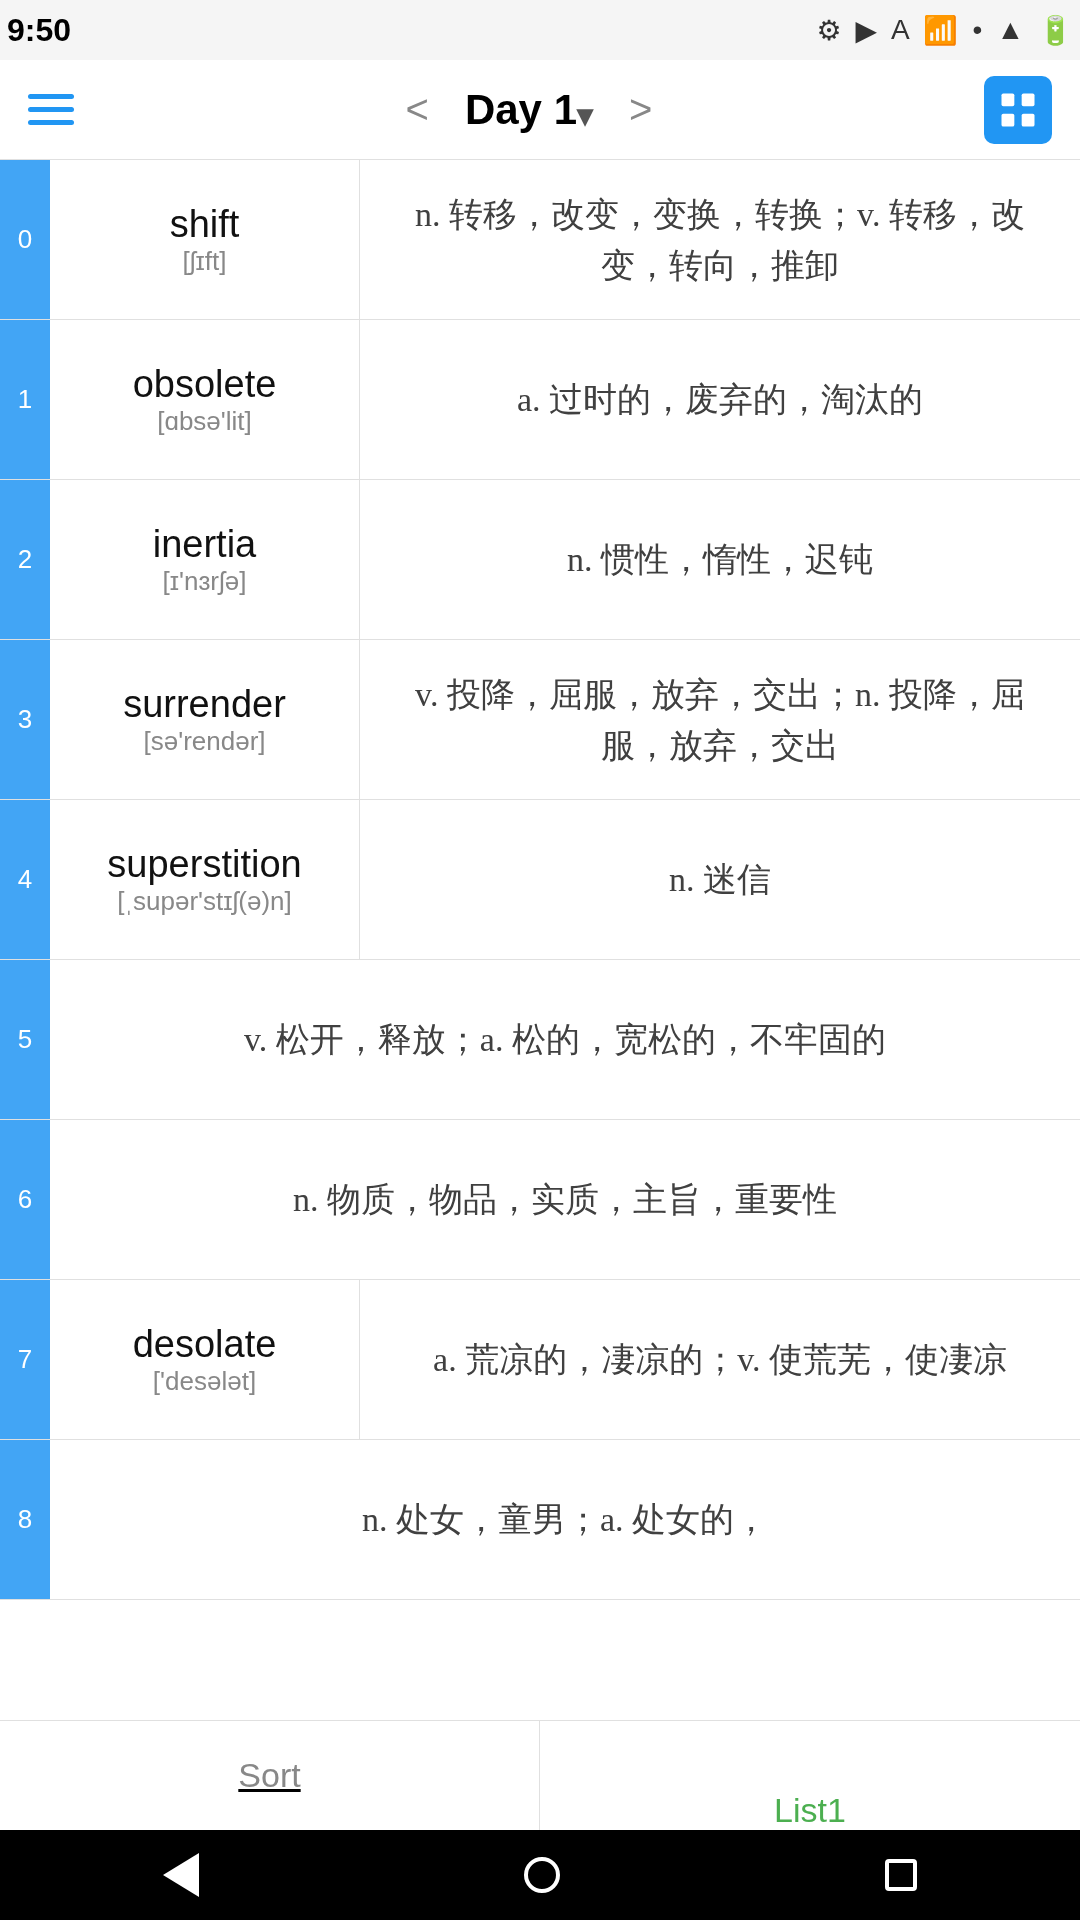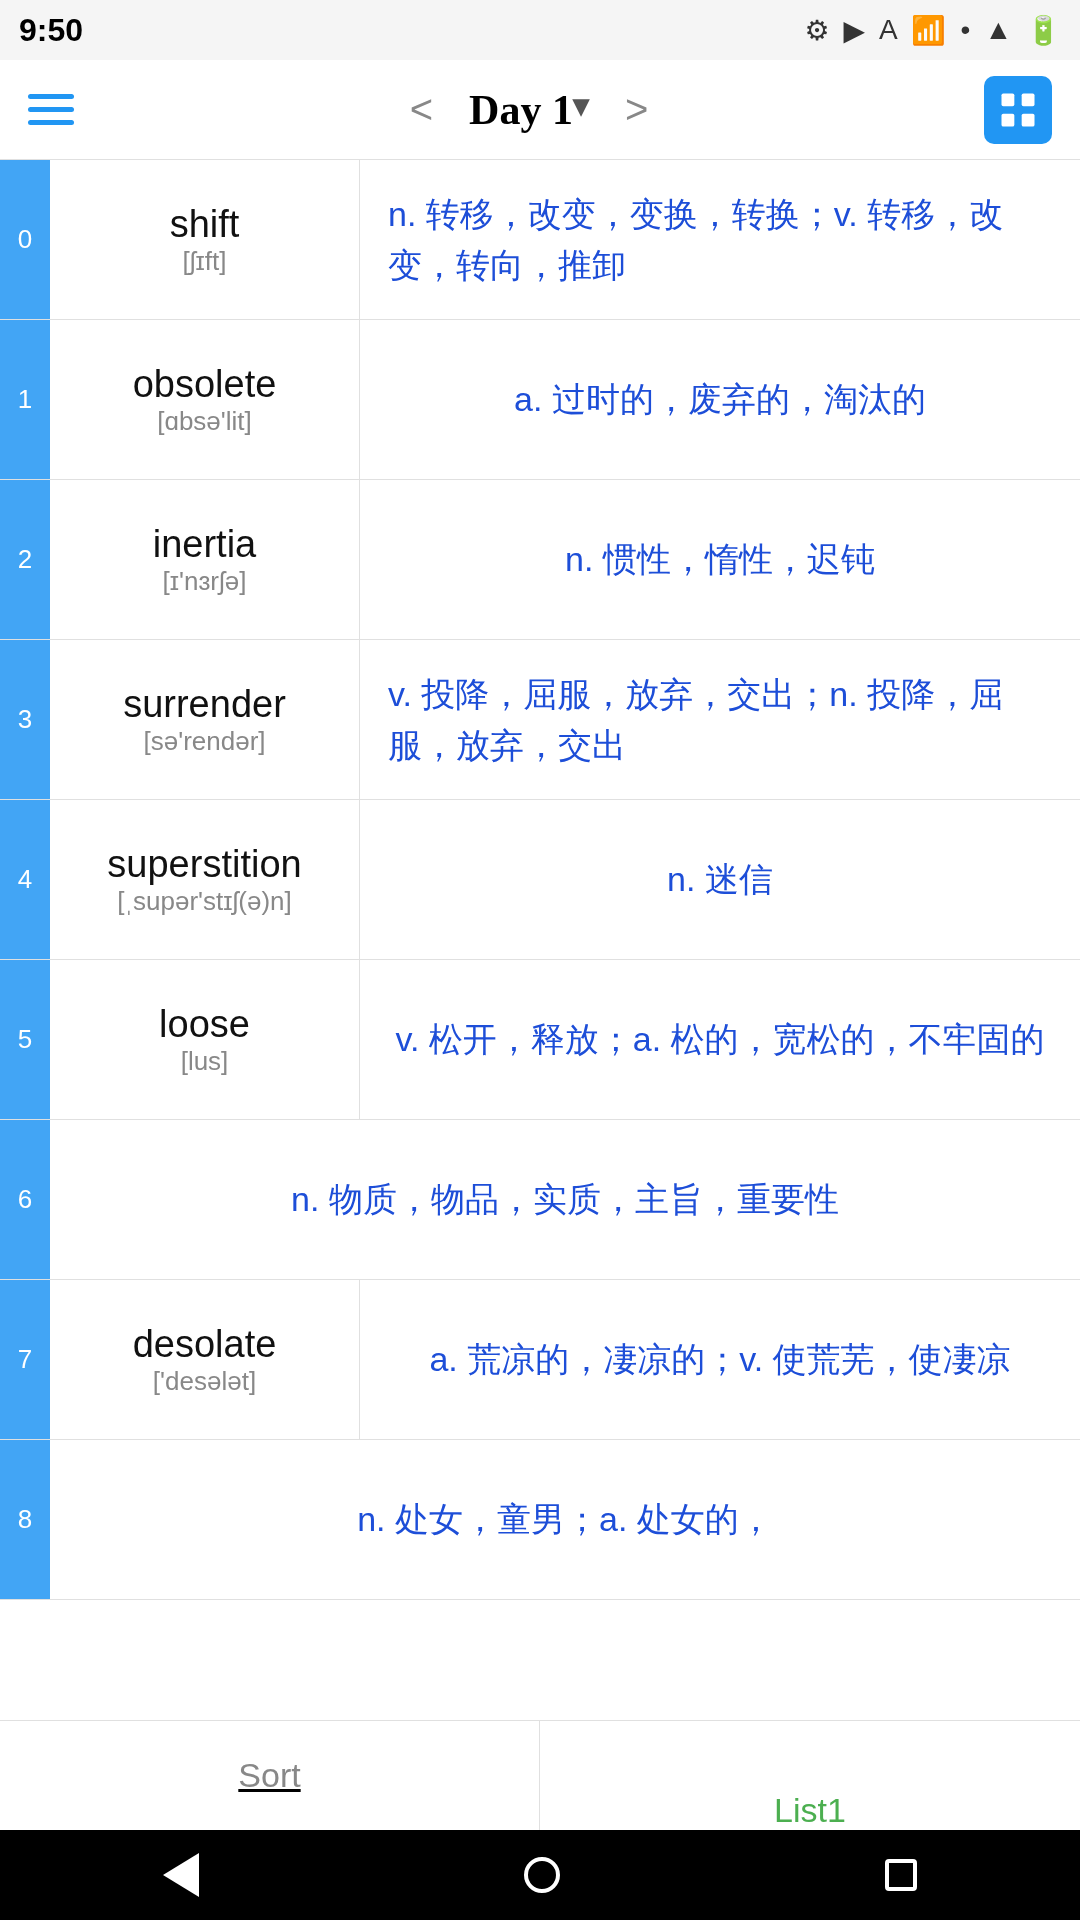--- a/index.html
+++ b/index.html
@@ -12,21 +12,21 @@
       overflow-x: hidden;
     }
 
     
     .status-bar {
       background: #f5f5f5;
       height: 60px;
       display: flex;
       align-items: center;
       justify-content: space-between;
-      padding: 0 19px;
+      padding: 0 7px;
     }
     .status-time {
       font-size: 32px;
       font-weight: bold;
       color: #000;
     }
     .status-icons {
       display: flex;
       align-items: center;
       gap: 14px;
@@ -68,22 +68,21 @@
       font-size: 40px;
       color: #888;
       cursor: pointer;
       font-weight: 300;
     }
     .header-title {
       font-size: 42px;
       font-weight: bold;
       color: #000;
       display: flex;
-      align-items: flex-start;
-      font-family: Liberation Serif, serif;
+      align-items: flex-end;
     }
     .header-title-chevron {
       font-size: 32px;
       color: #555;
     }
     .header-grid-icon {
       width: 68px;
       height: 68px;
       background: #2196F3;
       border-radius: 10px;
@@ -140,23 +139,24 @@
       margin-top: 0;
       text-align: center;
     }
     .word-right {
       flex: 1;
       display: flex;
       align-items: center;
       justify-content: center;
       padding: 20px 28px;
       font-size: 34px;
-      color: #1d4ed8;
-      text-align: left;
+      color: #404040;
+      text-align: center;
       line-height: 1.5;
+      font-family: Liberation Serif, serif;
     }
 
     
     .bottom-tab-bar {
       position: fixed;
       bottom: 0;
       left: 0;
       width: 1080px;
       background: #fff;
       border-top: 1px solid #e0e0e0;
@@ -321,24 +321,20 @@
         <div class="word-row">
       <div class="word-index">4</div>
       <div class="word-left">
         <div class="word-english">superstition</div>
         <div class="word-phonetic">[ˌsupər'stɪʃ(ə)n]</div>
       </div>
       <div class="word-right">n. 迷信</div>
     </div>
         <div class="word-row">
       <div class="word-index">5</div>
-      <div class="word-left">
-        <div class="word-english">loose</div>
-        <div class="word-phonetic">[lus]</div>
-      </div>
       <div class="word-right">v. 松开，释放；a. 松的，宽松的，不牢固的</div>
     </div>
         <div class="word-row">
       <div class="word-index">6</div>
       <div class="word-right">n. 物质，物品，实质，主旨，重要性</div>
     </div>
         <div class="word-row">
       <div class="word-index">7</div>
       <div class="word-left">
         <div class="word-english">desolate</div>

